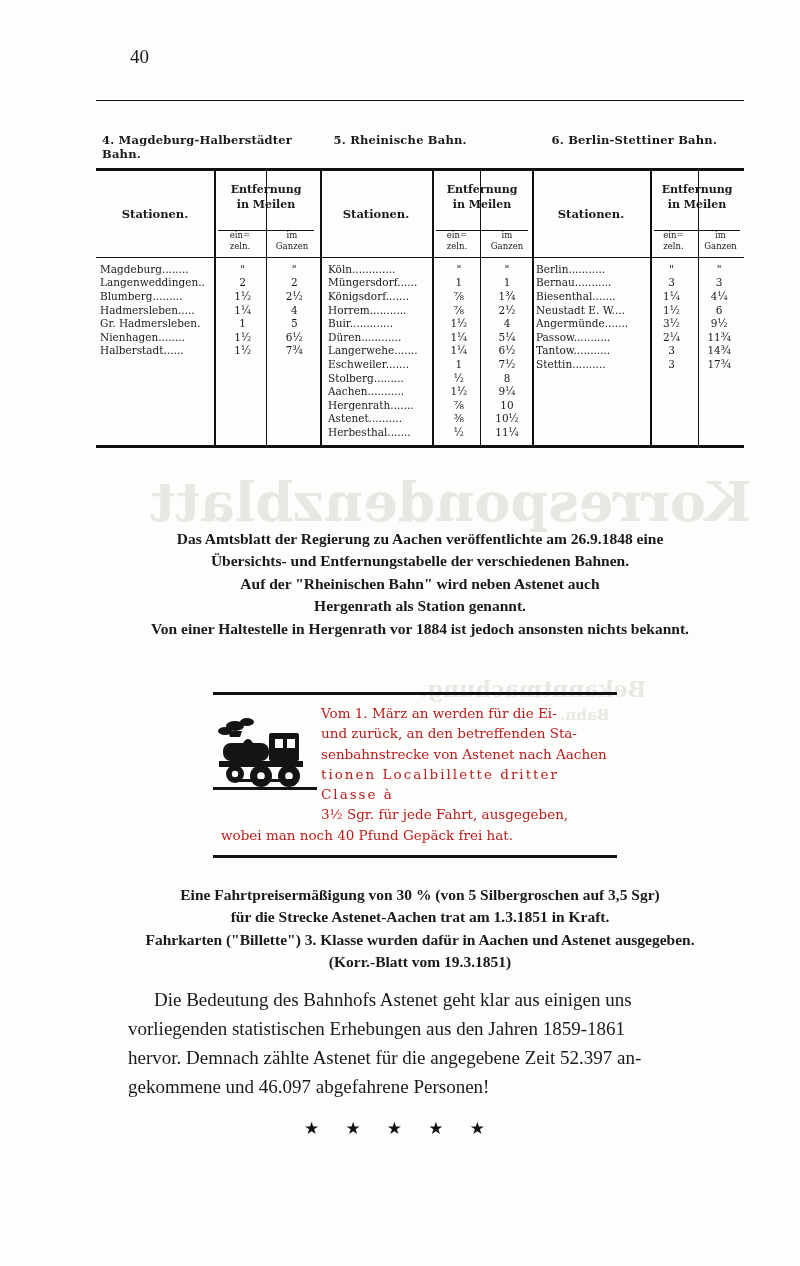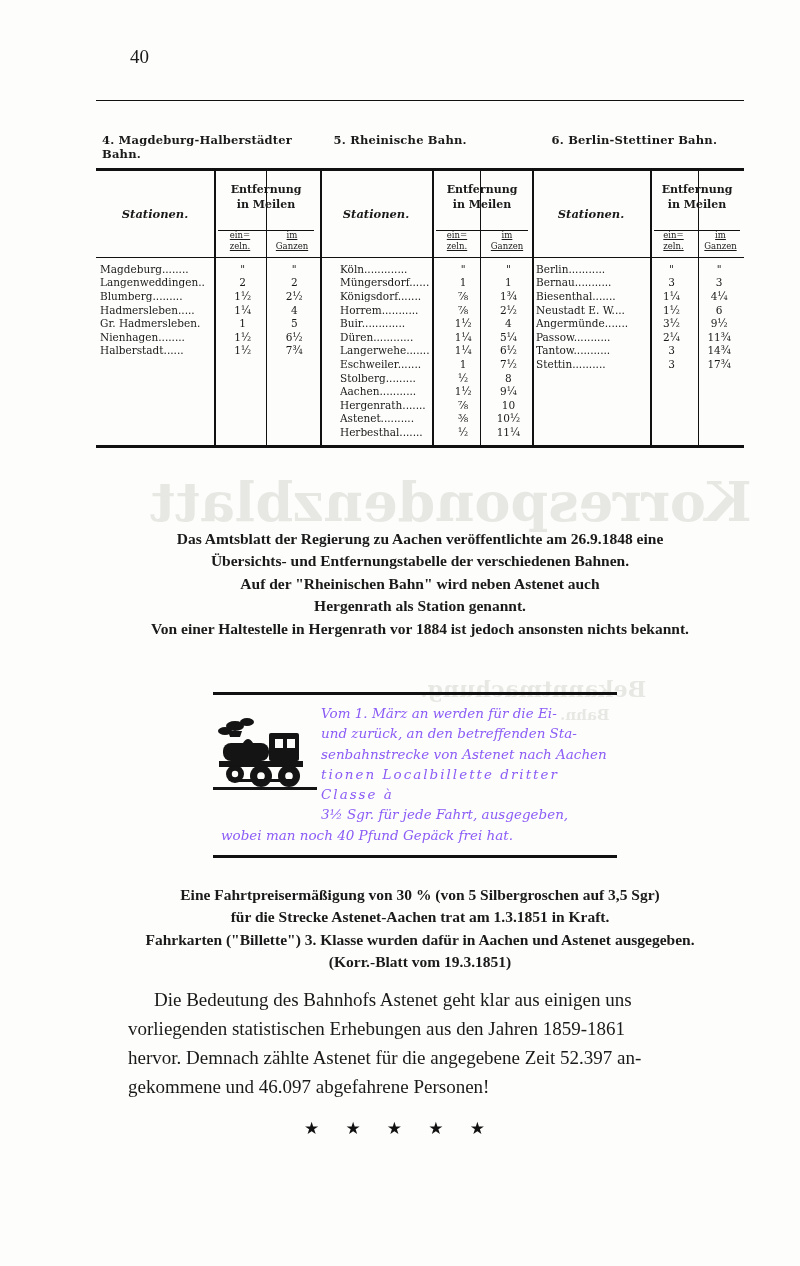--- a/index.html
+++ b/index.html
@@ -97,21 +97,20 @@
     position: relative;
   }
   .colhead .stations-lbl {
     width: 118px;
     display: flex;
     align-items: center;
     justify-content: center;
     font-weight: bold;
     font-size: 11.5px;
     font-family: "DejaVu Serif", serif;
-    font-style: italic;
   }
   .colhead .entf {
     width: 104px;
     position: relative;
   }
   .entf-title {
     text-align: center;
     font-weight: bold;
     font-size: 11px;
     padding-top: 12px;
@@ -121,21 +120,21 @@
   .entf-sub {
     position: absolute;
     bottom: 6px;
     left: 0;
     right: 0;
     display: flex;
     font-size: 8.5px;
     text-align: center;
     font-family: "DejaVu Serif", serif;
   }
-  .entf-sub div { flex: 1; line-height: 1.2; text-decoration: underline; }
+  .entf-sub div { flex: 1; line-height: 1.2; }
   .entf-underline {
     position: absolute;
     left: 4px; right: 4px;
     bottom: 26px;
     height: 1px;
     background: #111;
   }
 
   .databody {
     display: flex;
@@ -186,22 +185,21 @@
   .advert .inner {
     position: relative;
     padding: 8px 0 10px 0;
     min-height: 126px;
   }
   .advert .txt {
     margin-left: 108px;
     font-family: "DejaVu Serif", serif;
     font-size: 13.5px;
     line-height: 1.5;
-    color: #8b5cf6;
-    font-style: italic;
+    color: #b91c1c;
   }
   .advert .txt .sp { letter-spacing: 2px; }
   .loco {
     position: absolute;
     left: 0;
     top: 22px;
     width: 104px;
     height: 74px;
   }
 
@@ -316,21 +314,21 @@
             </div>
             <div class="entf-underline"></div>
             <div class="entf-sub">
               <div><span>ein=</span><br><span>zeln.</span></div>
               <div><span>im</span><br><span>Ganzen</span></div>
             </div>
           </div>
         </div>
         <div class="rule-thin"></div>
         <div class="databody">
-          <div class="col-st" style="width:112px; padding-left:20px">
+          <div class="col-st" style="width:112px; padding-left:8px">
             <div class="line">Köln.............</div>
             <div class="line">Müngersdorf......</div>
             <div class="line">Königsdorf.......</div>
             <div class="line">Horrem...........</div>
             <div class="line">Buir.............</div>
             <div class="line">Düren............</div>
             <div class="line">Langerwehe.......</div>
             <div class="line">Eschweiler.......</div>
             <div class="line">Stolberg.........</div>
             <div class="line">Aachen...........</div>

